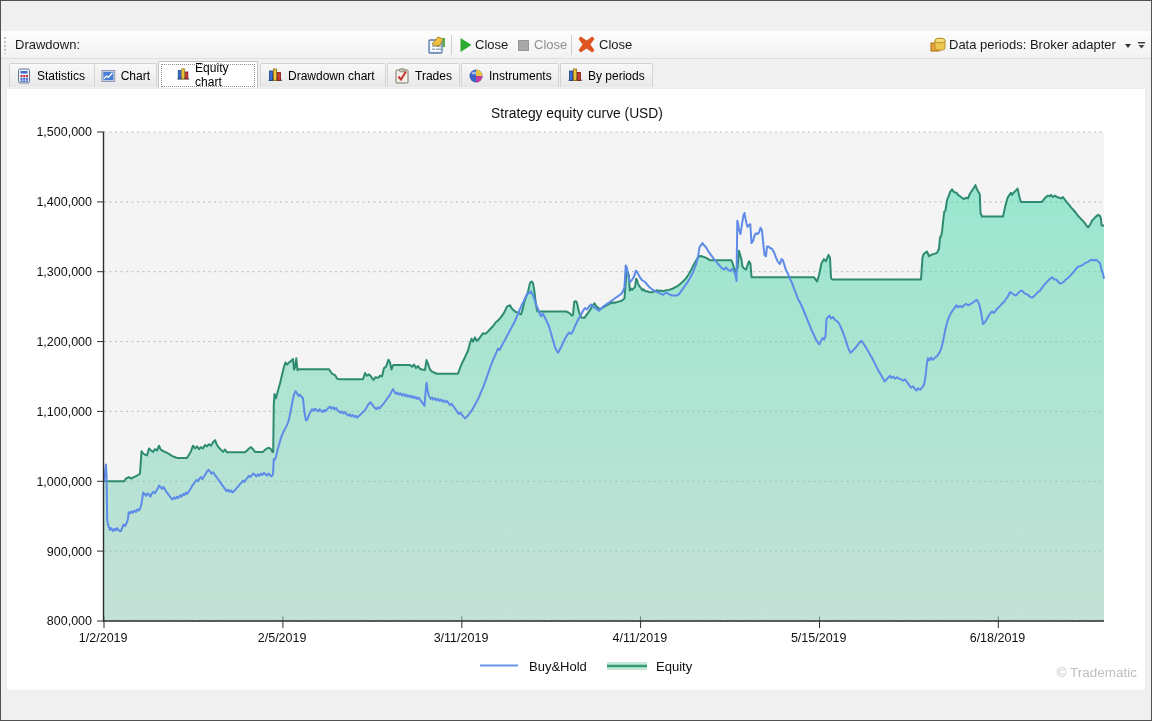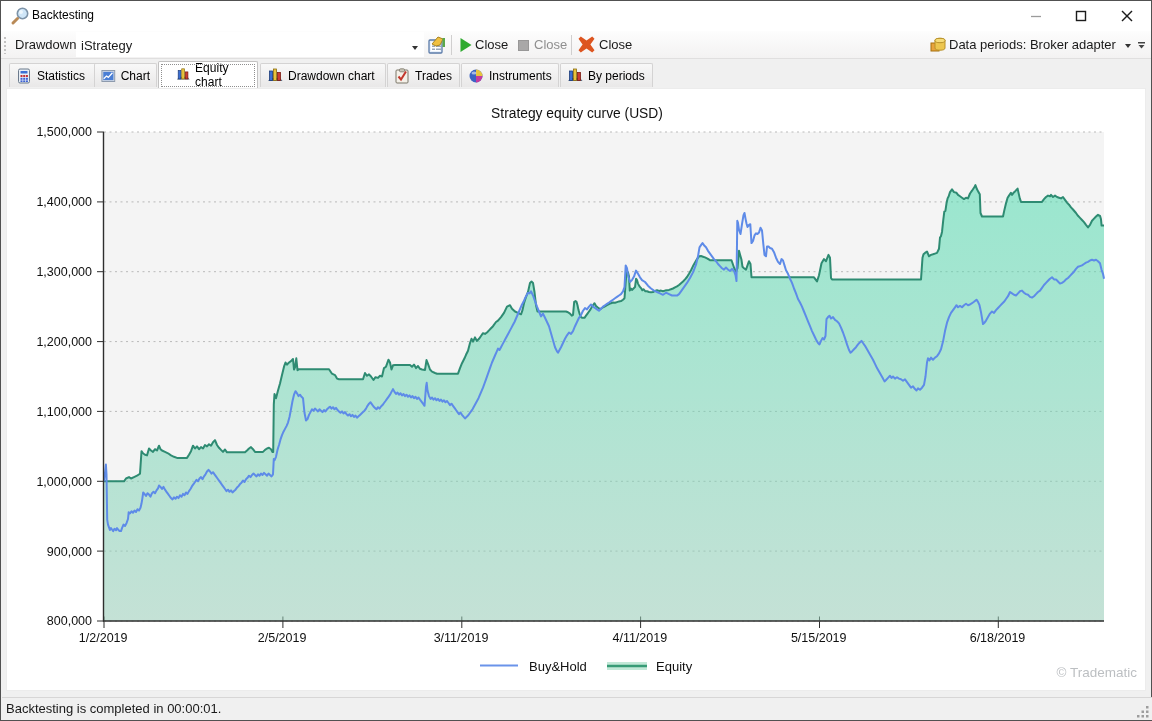--- a/index.html
+++ b/index.html
@@ -42,42 +42,24 @@
 .status-text { position:absolute; left:4px; top:3px; font-size:13px; color:#1a1a1a; }
 .chart-svg { position:absolute; left:0; top:0; }
 .grid { stroke:#b9b9b9; stroke-width:1; stroke-dasharray:2 3.5; }
 .tick { stroke:#2e2e2e; stroke-width:1; }
 .ylab, .xlab { font-size:12.5px; fill:#101010; }
 .ylab { text-anchor:end; }
 .xlab { text-anchor:middle; }
 </style></head>
 <body>
 <div class="window">
-  <div class="titlebar">
-    <svg width="30" height="30" style="position:absolute;left:0;top:0">
-      <circle cx="21.5" cy="12.5" r="5.2" fill="#cfe6f8" stroke="#7d93a8" stroke-width="1.6"></circle>
-      <circle cx="20" cy="11" r="2" fill="#eef7fd"></circle>
-      <line x1="16.5" y1="17.5" x2="12" y2="22" stroke="#b98a57" stroke-width="3" stroke-linecap="round"></line>
-    </svg>
-    <span class="title-text">Backtesting</span>
-    <svg class="winbtn" width="150" height="30" style="right:0">
-      <line x1="30" y1="15.5" x2="40" y2="15.5" stroke="#9b9b9b" stroke-width="1.3"></line>
-      <rect x="75.5" y="10.5" width="9" height="9" fill="none" stroke="#1c1c1c" stroke-width="1.4"></rect>
-      <line x1="121" y1="10" x2="131" y2="20" stroke="#1c1c1c" stroke-width="1.4"></line>
-      <line x1="131" y1="10" x2="121" y2="20" stroke="#1c1c1c" stroke-width="1.4"></line>
-    </svg>
-  </div>
 
   <div class="toolbar">
     <div class="tb-grip"></div>
     <span class="tb-label">Drawdown:</span>
-    <div class="combo">
-        <span class="combo-text">iStrategy</span>
-        <div class="combo-arrow"></div>
-      </div>
     <svg width="18" height="18" style="position:absolute;left:427px;top:5px">
       <rect x="1" y="4" width="13" height="13" rx="1" fill="#e8f0fb" stroke="#5a7aa8" stroke-width="1.3"></rect>
       <rect x="3" y="6" width="9" height="9" fill="#fff"></rect>
       <rect x="4" y="9.5" width="3" height="1.5" fill="#9aa7b8"></rect>
       <rect x="8" y="9.5" width="5" height="1.5" fill="#9aa7b8"></rect>
       <rect x="4" y="12.5" width="3" height="1.5" fill="#9aa7b8"></rect>
       <rect x="8" y="12.5" width="5" height="1.5" fill="#9aa7b8"></rect>
       <path d="M4 8 L10 1 L15 3 L12 9 L8 10 Z" fill="#f0c040" stroke="#a98420" stroke-width="1"></path>
       <rect x="14.5" y="2" width="2.5" height="9" fill="#5aa84a"></rect>
     </svg>
@@ -228,26 +210,13 @@
 <text x="996.5" y="641" class="xlab">6/18/2019</text>
 
     <line x1="479" y1="664.5" x2="517" y2="664.5" stroke="#6a93ea" stroke-width="1.8"></line>
     <text x="528" y="670" font-size="13" fill="#111">Buy&amp;Hold</text>
     <rect x="606" y="661" width="40" height="8" fill="#c2e8d7"></rect>
       <line x1="606" y1="665" x2="646" y2="665" stroke="#379b76" stroke-width="2.6"></line>
     <text x="655" y="670" font-size="13" fill="#111">Equity</text>
     <text x="1136" y="676" text-anchor="end" font-size="13.5" fill="#bcbfc2">© Tradematic</text>
   </svg>
 
-  <div class="statusbar">
-    <span class="status-text">Backtesting is completed in 00:00:01.</span>
-    <svg width="14" height="14" style="position:absolute;right:1px;bottom:1px">
-      <g fill="#9d9d9d">
-        <rect x="9" y="1" width="2.5" height="2.5"></rect>
-        <rect x="9" y="5.5" width="2.5" height="2.5"></rect>
-          <rect x="4.5" y="5.5" width="2.5" height="2.5"></rect>
-        <rect x="9" y="10" width="2.5" height="2.5"></rect>
-          <rect x="4.5" y="10" width="2.5" height="2.5"></rect>
-          <rect x="0" y="10" width="2.5" height="2.5"></rect>
-      </g>
-    </svg>
-  </div>
 </div>
 
 </body></html>

